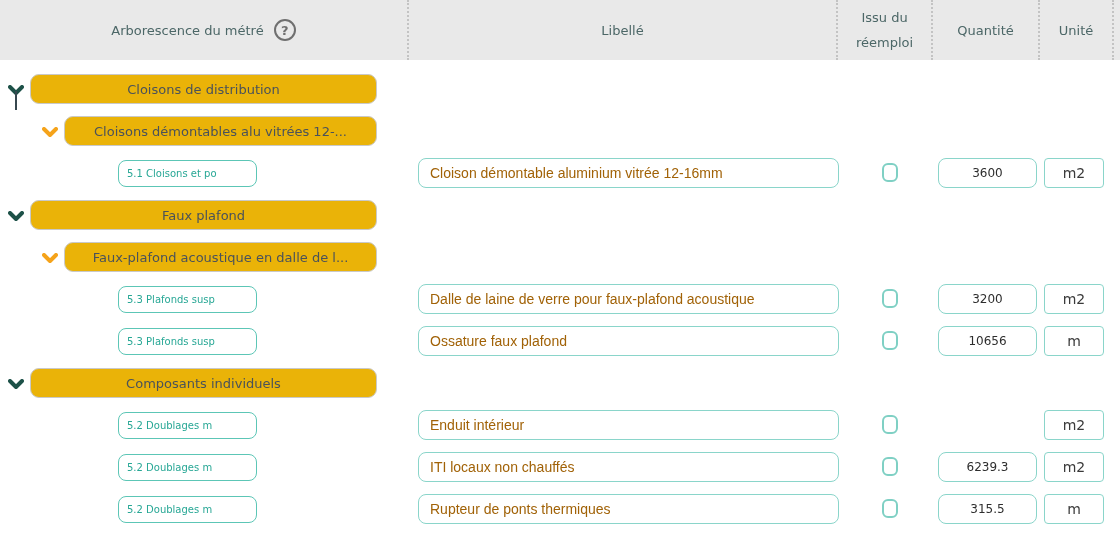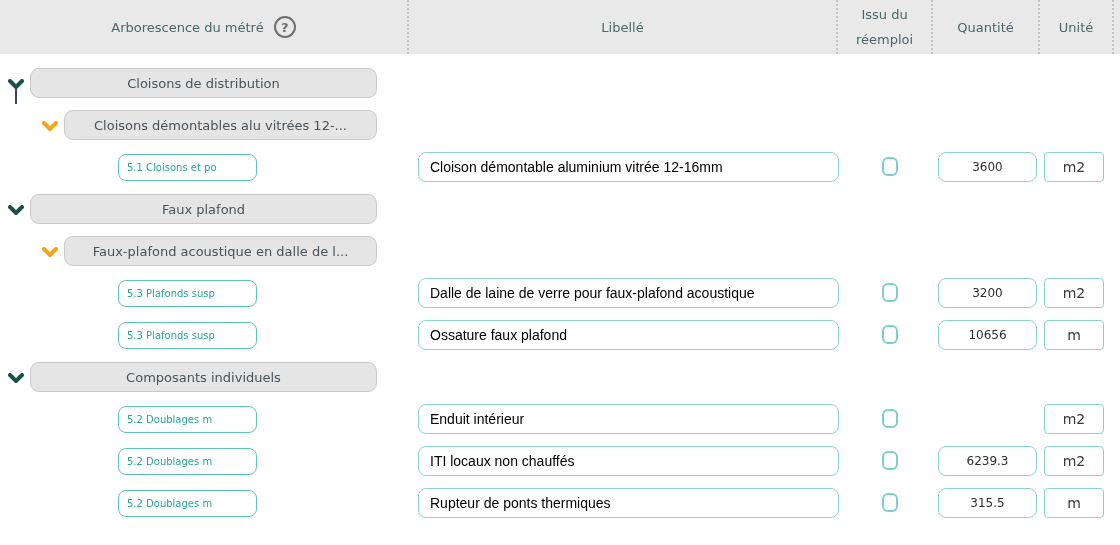--- a/index.html
+++ b/index.html
@@ -6,21 +6,21 @@
   body { background: #fff; font-family: "DejaVu Sans", sans-serif; }
   .screen {
     position: relative;
     width: 1120px; height: 545px;
     background: #ffffff;
     overflow: hidden;
   }
   
   .header {
     display: flex;
-    height: 54px;
+    height: 60px;
     background: #e9e9e9;
     color: #4c6767;
   }
   .hcol {
     display: flex; align-items: center; justify-content: center;
     font-size: 13px;
     border-right: 2px dotted #c3c3c3;
     text-align: center;
   }
   .hcol-tree   { width: 409px; gap: 10px; }
@@ -49,21 +49,21 @@
   .chev.orange { color: #f5a31a; }
   .stem {
     position: absolute; left: 7px; top: 9px;
     width: 2px; height: 19px;
     background: #37474f;
   }
   .group-box {
     position: absolute; top: 6px;
     height: 30px;
     border: 1px solid #c9c9c9; border-radius: 9px;
-    background: #e5e5e5;
+    background: #eab308;
     display: flex; align-items: center; justify-content: center;
     color: #4a525a; font-size: 13px;
     cursor: pointer;
     white-space: nowrap; overflow: hidden;
   }
   .group-box.lvl0 { left: 30px; width: 347px; }
   .group-box.lvl1 { left: 64px; width: 313px; }
   .lot-chip {
     position: absolute; left: 118px; top: 8px;
     width: 139px; height: 27px;
@@ -74,21 +74,21 @@
     color: #27a795; font-size: 10px;
     white-space: nowrap; overflow: hidden;
     cursor: pointer;
   }
   .libelle-input {
     position: absolute; left: 418px; top: 6px;
     width: 421px; height: 30px;
     border: 1px solid #8ad5ca; border-radius: 8px;
     padding: 0 11px;
     font-family: "Liberation Sans", sans-serif;
-    font-size: 14px; color: #000000;
+    font-size: 14px; color: #a16207;
     outline: none; background: #fff;
   }
   .reuse-checkbox {
     position: absolute; left: 882px; top: 11px;
     width: 16px; height: 19px;
     border: 2px solid #7fd0c4; border-radius: 6px;
     background: #fff;
     cursor: pointer;
   }
   .qty-input {

